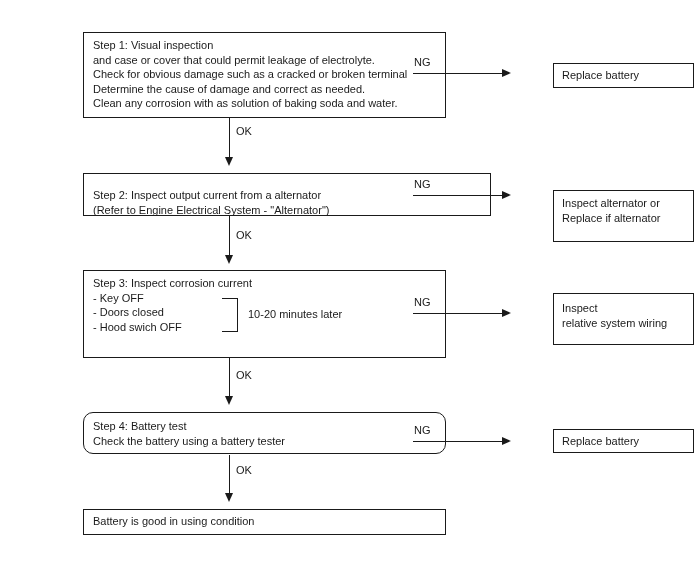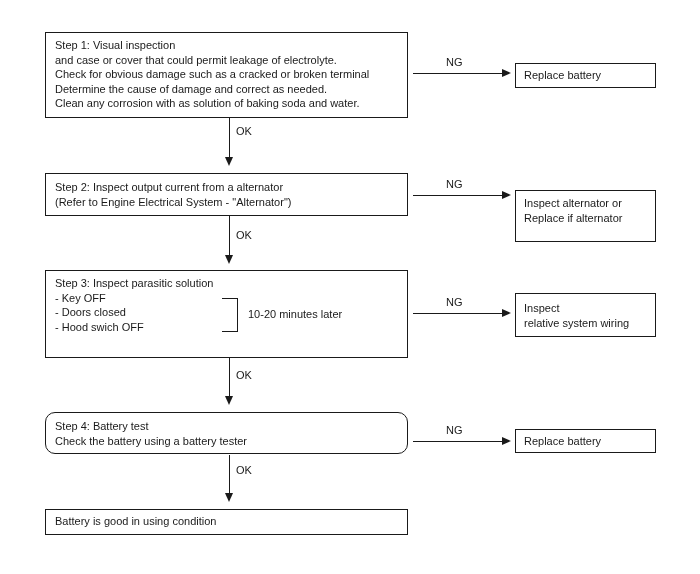--- a/index.html
+++ b/index.html
@@ -12,35 +12,36 @@
     font-size: 11px;
     color: #1a1a1a;
     overflow: hidden;
   }
   .box {
     position: absolute;
     box-sizing: border-box;
     border: 1px solid #1a1a1a;
     background: #ffffff;
     line-height: 14.5px;
+    margin-left: 38px;
   }
   .bline { white-space: nowrap; }
   .indent { padding-left: 5px; }
 
   
   #b1 { left: 45px; top: 32px;  width: 363px; height: 86px; padding: 5px 9px; }
-  #b2 { left: 45px; top: 173px; width: 363px; height: 43px; padding: 6px 9px; }
+  #b2 { left: 45px; top: 173px; width: 408px; height: 43px; padding: 14px 9px; }
   #b3 { left: 45px; top: 270px; width: 363px; height: 88px; padding: 5px 9px; }
   #b4 { left: 45px; top: 412px; width: 363px; height: 42px; padding: 6px 9px; border-radius: 10px; }
   #b5 { left: 45px; top: 509px; width: 363px; height: 26px; padding: 4px 9px; }
 
   
   #r1 { left: 515px; top: 63px;  width: 141px; height: 25px; padding: 4px 8px; }
   #r2 { left: 515px; top: 190px; width: 141px; height: 52px; padding: 5px 8px; }
-  #r3 { left: 515px; top: 293px; width: 141px; height: 44px; padding: 7px 8px; }
+  #r3 { left: 515px; top: 293px; width: 141px; height: 52px; padding: 7px 8px; }
   #r4 { left: 515px; top: 429px; width: 141px; height: 24px; padding: 4px 8px; }
 
   
   .vline { position: absolute; left: 229px; width: 1px; background: #1a1a1a; }
   #v1 { top: 118px; height: 39px; }
   #v2 { top: 216px; height: 39px; }
   #v3 { top: 358px; height: 38px; }
   #v4 { top: 455px; height: 38px; }
   .varrow {
     position: absolute; left: 225px; width: 0; height: 0;
@@ -67,21 +68,21 @@
   .harrow {
     position: absolute; left: 502px; width: 0; height: 0;
     border-top: 4.5px solid transparent;
     border-bottom: 4.5px solid transparent;
     border-left: 9px solid #1a1a1a;
   }
   #ha1 { top: 69px; }
   #ha2 { top: 191px; }
   #ha3 { top: 309px; }
   #ha4 { top: 437px; }
-  .ng-label { position: absolute; left: 414px; line-height: 13px; margin-left: 32px; }
+  .ng-label { position: absolute; left: 414px; line-height: 13px; }
   #ng1 { top: 56px; }
   #ng2 { top: 178px; }
   #ng3 { top: 296px; }
   #ng4 { top: 424px; }
 
   
   .bracket {
     position: absolute; left: 222px; top: 298px; width: 16px; height: 34px;
     box-sizing: border-box;
     border-top: 1px solid #1a1a1a;
@@ -102,21 +103,21 @@
     <div class="bline">Determine the cause of damage and correct as needed.</div>
     <div class="bline">Clean any corrosion with as solution of baking soda and water.</div>
   </div>
 
   <div class="box" id="b2">
     <div class="bline">Step 2: Inspect output current from a alternator</div>
     <div class="bline">(Refer to Engine Electrical System - "Alternator")</div>
   </div>
 
   <div class="box" id="b3">
-    <div class="bline">Step 3: Inspect parasitic solution</div>
+    <div class="bline">Step 3: Inspect corrosion current</div>
     <div class="bline">- Key OFF</div>
     <div class="bline">- Doors closed</div>
     <div class="bline">- Hood swich OFF</div>
   </div>
   <div class="bracket"></div>
   <div class="bracket-note">10-20 minutes later</div>
 
   <div class="box" id="b4">
     <div class="bline">Step 4: Battery test</div>
     <div class="bline">Check the battery using a battery tester</div>

